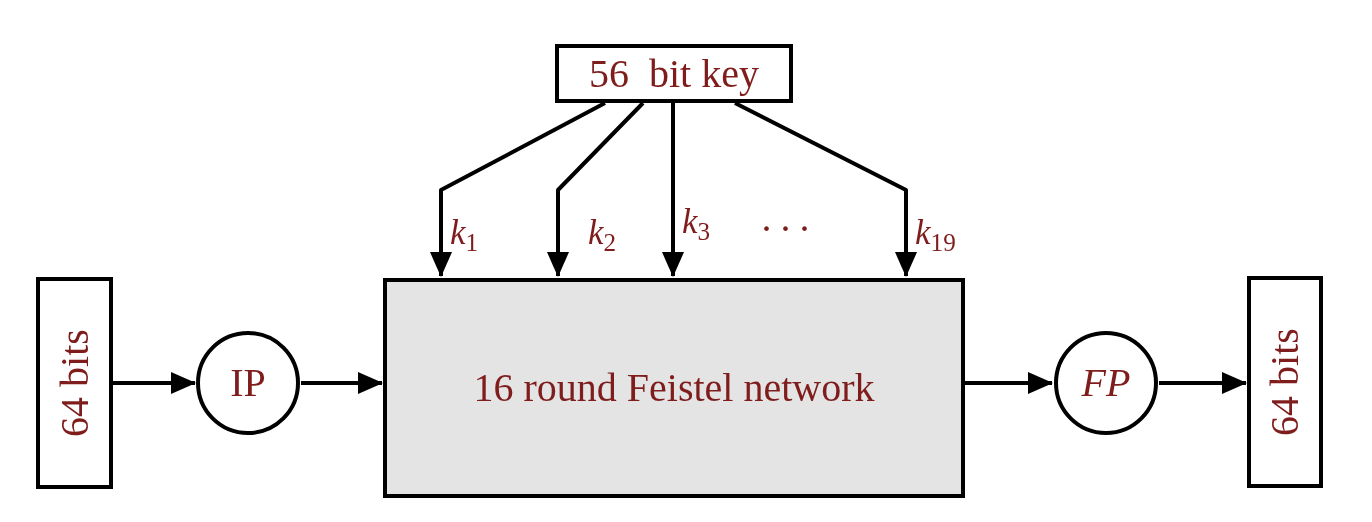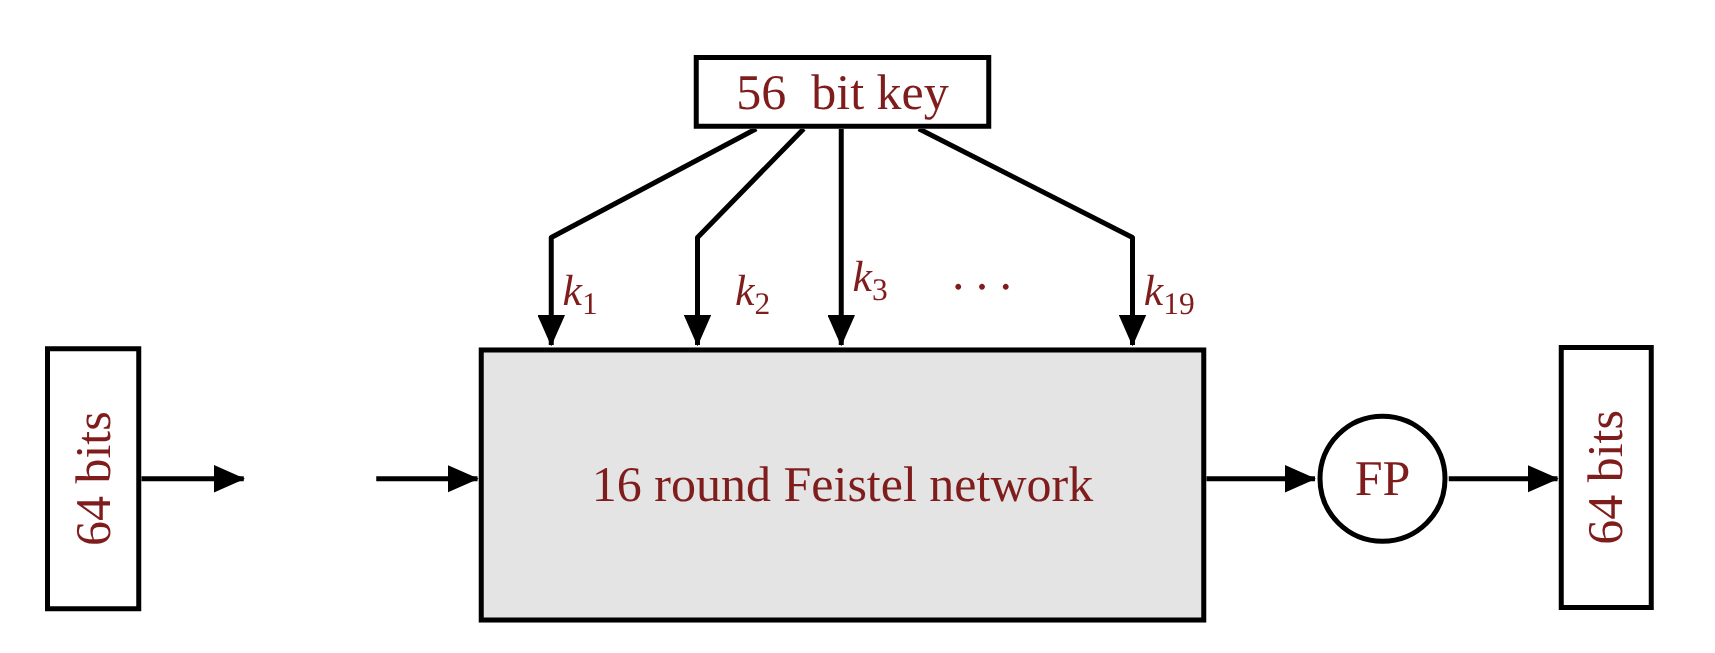--- a/index.html
+++ b/index.html
@@ -31,21 +31,21 @@
     line-height: 1;
     white-space: nowrap;
   }
   .key-box   { left: 555px; top: 44px;  width: 238px; height: 59px; }
   .key-box span { white-space: pre; }
   .feistel-box { left: 383px; top: 278px; width: 582px; height: 220px; background: var(--fill, #e4e4e4); }
   .input-box  { left: 36px;   top: 277px; width: 77px; height: 212px; }
   .output-box { left: 1247px; top: 276px; width: 76px; height: 212px; }
   .circle { border-radius: 50%; }
   .ip-circle { left: 196px;  top: 331px; width: 104px; height: 104px; }
-  .fp-circle { left: 1054px; top: 331px; width: 104px; height: 104px; }
+  .fp-circle { left: 1054px; top: 331px; width: 104px; height: 104px; font-style: italic; }
   .vtext { transform: rotate(-90deg); white-space: nowrap; }
   .klabel {
     position: absolute;
     font-size: 35px;
     line-height: 1.1;
     margin-top: 24px;
   }
   .klabel i { font-style: italic; }
   .klabel sub { font-size: 0.72em; line-height: 0; vertical-align: -0.28em; }
   .k1  { left: 450px; top: 190px; }
@@ -85,20 +85,23 @@
   </svg>
 
   <div class="node key-box">
     <span>56  bit key</span>
   </div>
 
   <div class="node input-box">
     <span class="vtext">64 bits</span>
   </div>
 
+  <div class="node circle ip-circle">
+    <span>IP</span>
+  </div>
 
   <div class="node feistel-box">
     <span>16 round Feistel network</span>
   </div>
 
   <div class="node circle fp-circle">
     <span>FP</span>
   </div>
 
   <div class="node output-box">

